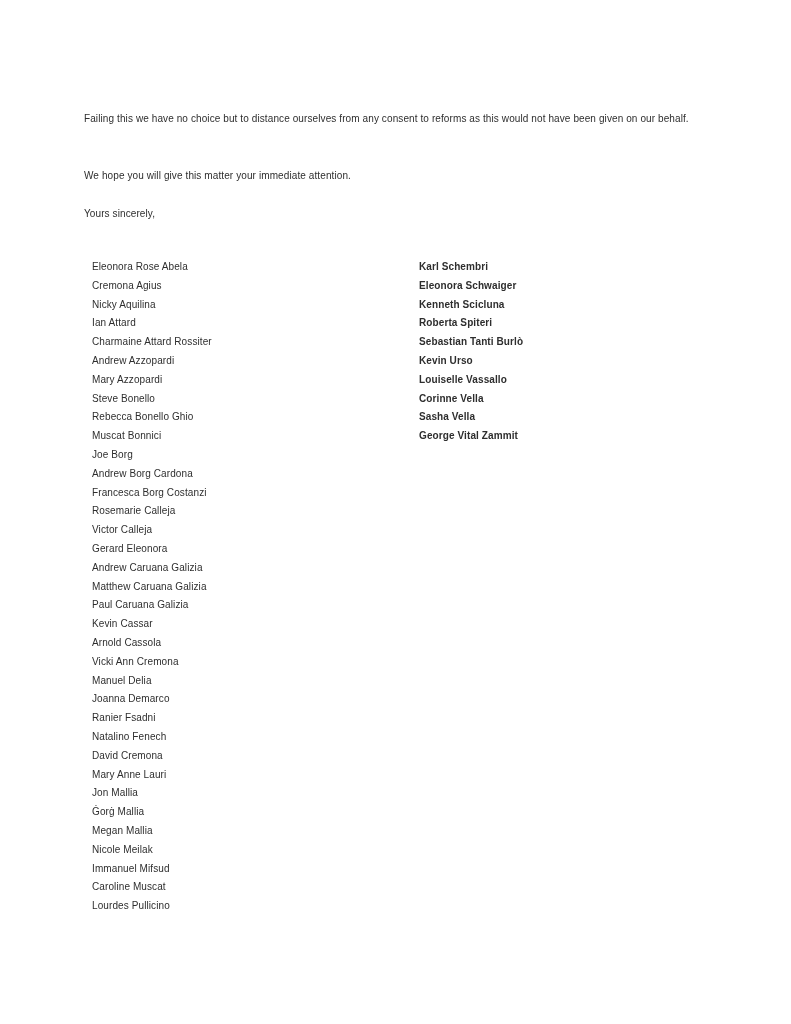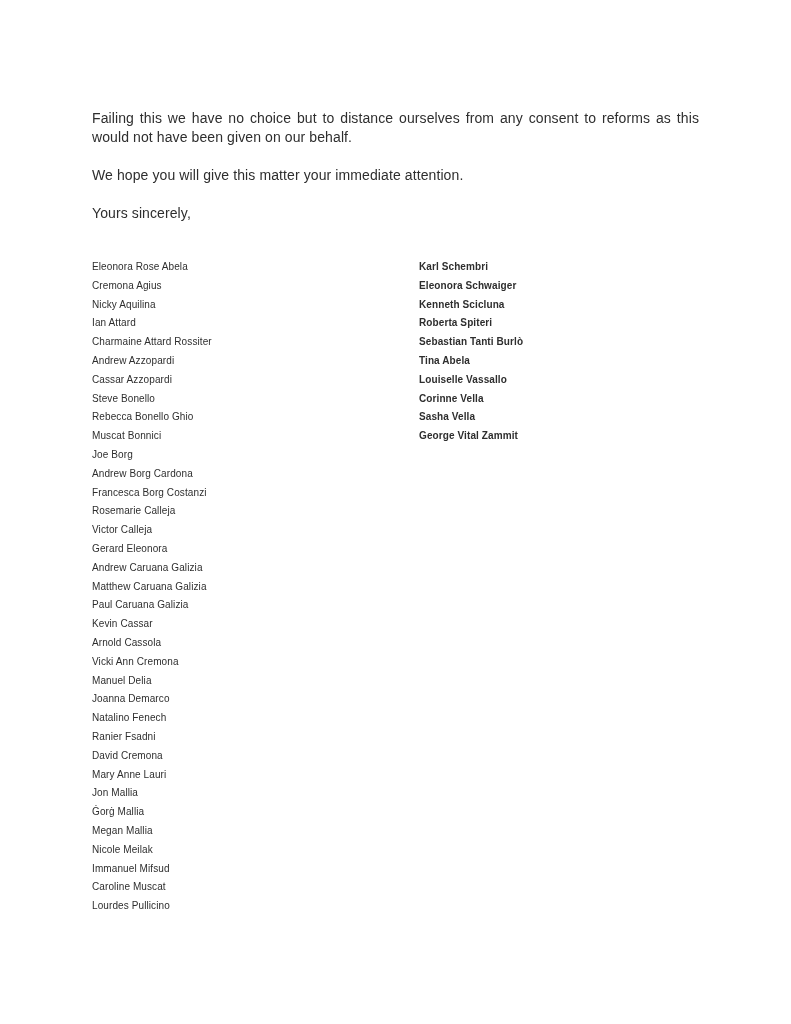--- a/index.html
+++ b/index.html
@@ -11,23 +11,23 @@
     position: relative;
     width: 791px;
     height: 1024px;
     background: #ffffff;
     overflow: hidden;
     font-family: "Liberation Sans", sans-serif;
     color: #2e2e2e;
   }
   .para {
     position: absolute;
-    left: 92px;
+    left: 84px;
     width: 607px;
-    font-size: 14px;
+    font-size: 10px;
     line-height: 19px;
     letter-spacing: 0.1px;
   }
   .para.justified {
     text-align: justify;
     text-justify: inter-word;
   }
   .p1 { top: 109px; }
   .p2 { top: 166px; }
   .closing { top: 204px; }
@@ -61,57 +61,57 @@
   <div class="para closing">Yours sincerely,</div>
 
   <div class="names-block">
     <div class="names-col left">
         <div class="name-line">Eleonora Rose Abela</div>
         <div class="name-line">Cremona Agius</div>
         <div class="name-line">Nicky Aquilina</div>
         <div class="name-line">Ian Attard</div>
         <div class="name-line">Charmaine Attard Rossiter</div>
         <div class="name-line">Andrew Azzopardi</div>
-        <div class="name-line">Cassar Azzopardi</div>
+        <div class="name-line">Mary Azzopardi</div>
         <div class="name-line">Steve Bonello</div>
         <div class="name-line">Rebecca Bonello Ghio</div>
         <div class="name-line">Muscat Bonnici</div>
         <div class="name-line">Joe Borg</div>
         <div class="name-line">Andrew Borg Cardona</div>
         <div class="name-line">Francesca Borg Costanzi</div>
         <div class="name-line">Rosemarie Calleja</div>
         <div class="name-line">Victor Calleja</div>
         <div class="name-line">Gerard Eleonora</div>
         <div class="name-line">Andrew Caruana Galizia</div>
         <div class="name-line">Matthew Caruana Galizia</div>
         <div class="name-line">Paul Caruana Galizia</div>
         <div class="name-line">Kevin Cassar</div>
         <div class="name-line">Arnold Cassola</div>
         <div class="name-line">Vicki Ann Cremona</div>
         <div class="name-line">Manuel Delia</div>
         <div class="name-line">Joanna Demarco</div>
+        <div class="name-line">Ranier Fsadni</div>
         <div class="name-line">Natalino Fenech</div>
-        <div class="name-line">Ranier Fsadni</div>
         <div class="name-line">David Cremona</div>
         <div class="name-line">Mary Anne Lauri</div>
         <div class="name-line">Jon Mallia</div>
         <div class="name-line">Ġorġ Mallia</div>
         <div class="name-line">Megan Mallia</div>
         <div class="name-line">Nicole Meilak</div>
         <div class="name-line">Immanuel Mifsud</div>
         <div class="name-line">Caroline Muscat</div>
         <div class="name-line">Lourdes Pullicino</div>
       </div>
     <div class="names-col right">
         <div class="name-line">Karl Schembri</div>
         <div class="name-line">Eleonora Schwaiger</div>
         <div class="name-line">Kenneth Scicluna</div>
         <div class="name-line">Roberta Spiteri</div>
         <div class="name-line">Sebastian Tanti Burlò</div>
-        <div class="name-line">Tina Abela</div>
+        <div class="name-line">Kevin Urso</div>
         <div class="name-line">Louiselle Vassallo</div>
         <div class="name-line">Corinne Vella</div>
         <div class="name-line">Sasha Vella</div>
         <div class="name-line">George Vital Zammit</div>
       </div>
   </div>
 
 </div>
 
 </body></html>

